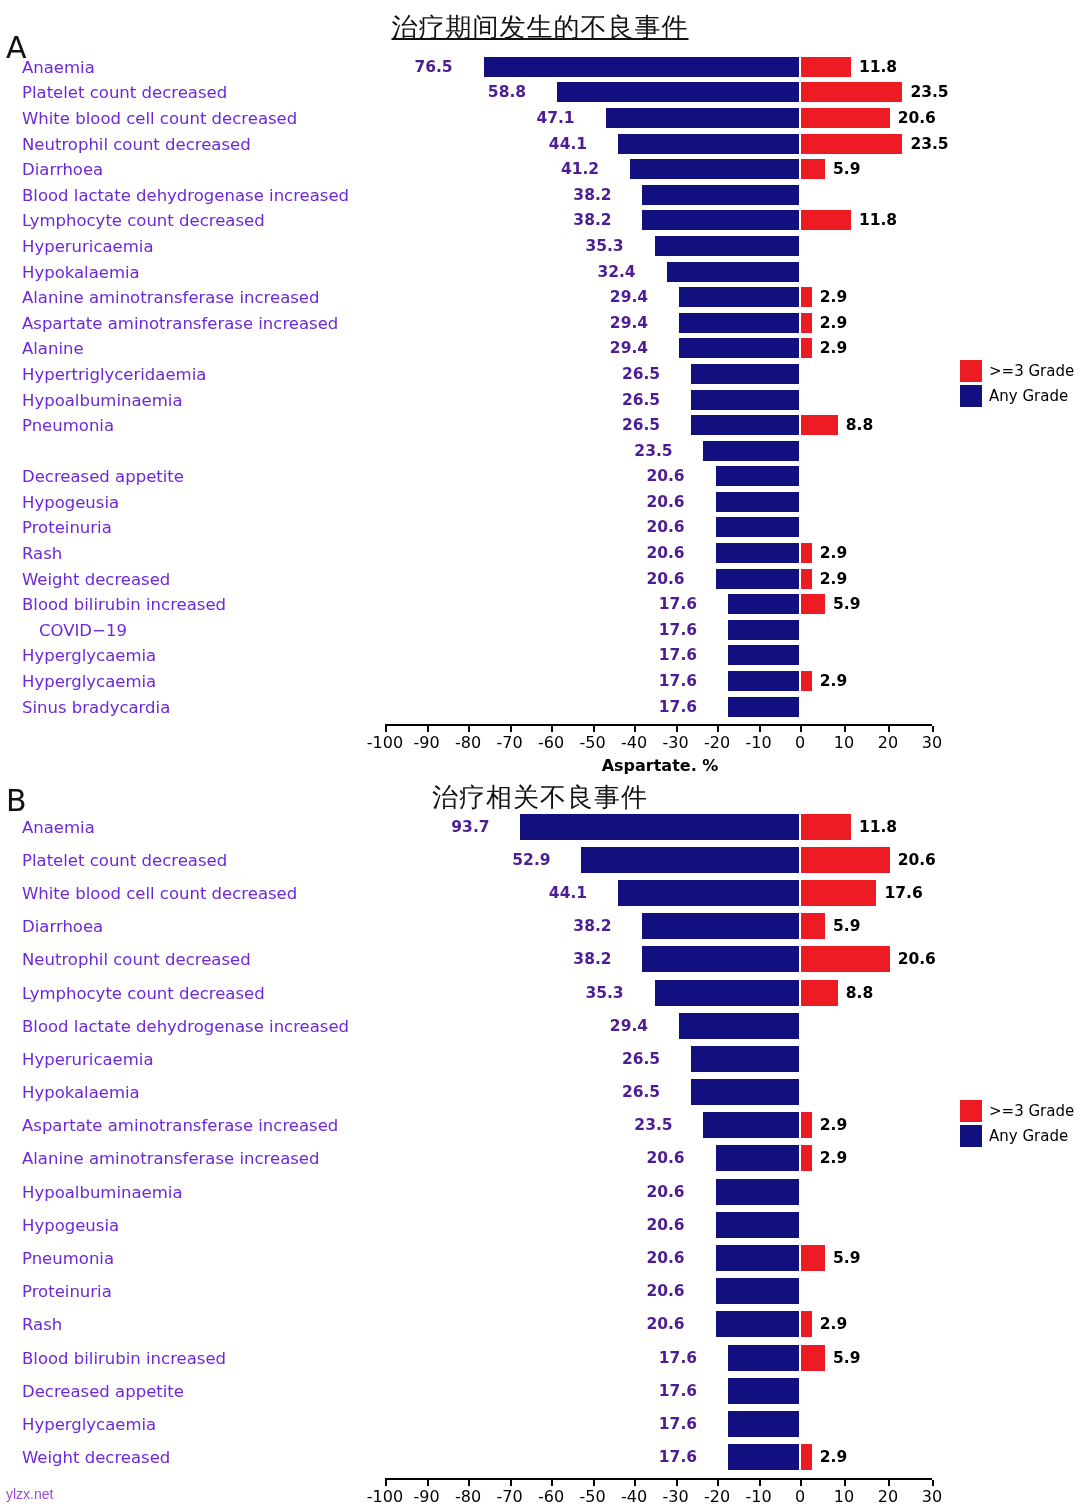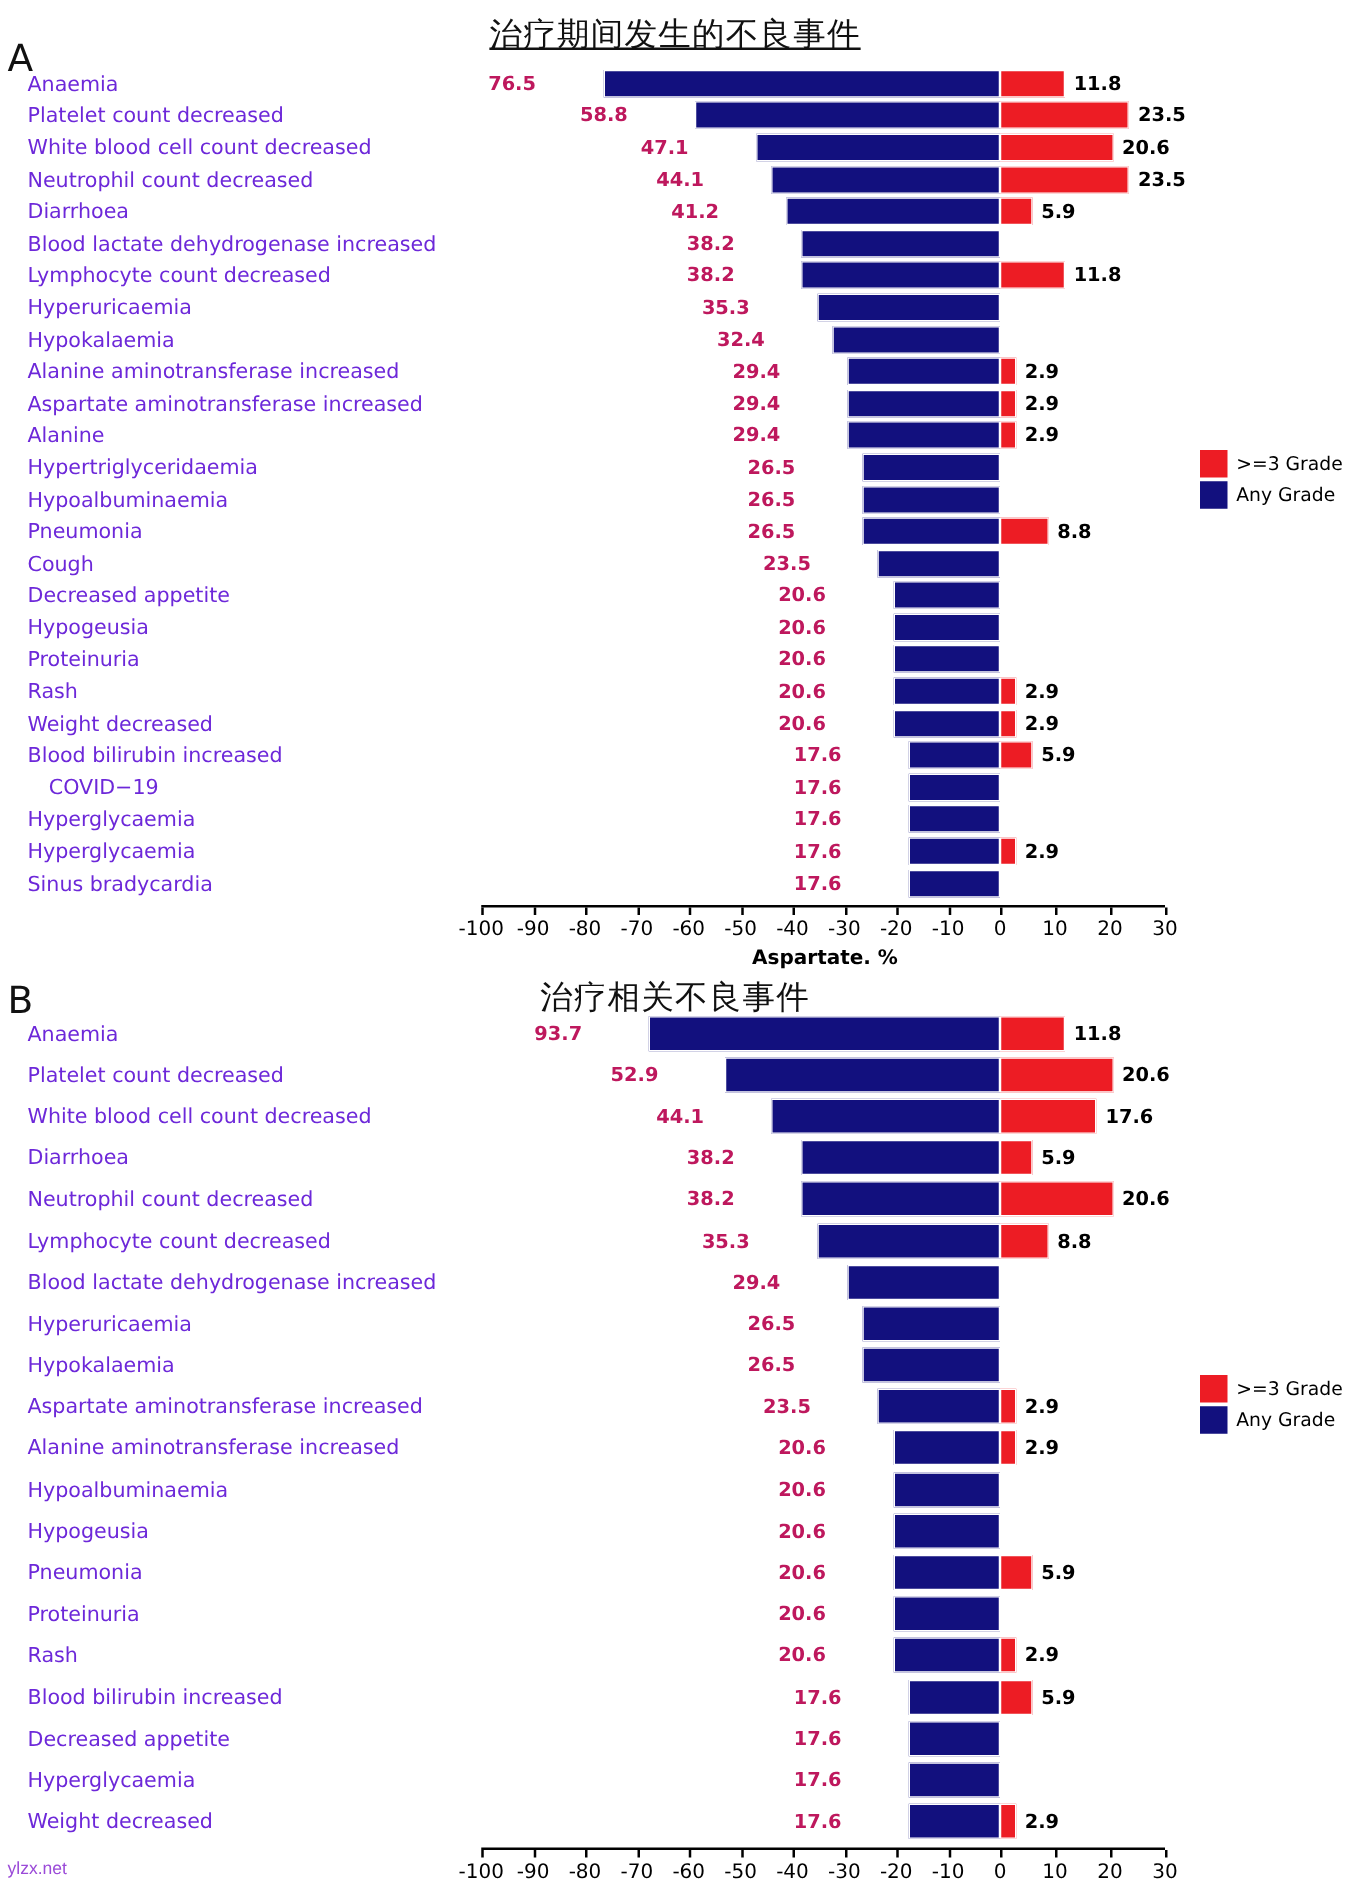--- a/index.html
+++ b/index.html
@@ -7,21 +7,21 @@
   .panel{position:absolute;left:0;width:1080px;}
   #panelA{top:0;height:775px;}
   #panelB{top:775px;height:731px;}
   .panel-letter{position:absolute;left:6px;font-size:30px;font-weight:400;color:#111;}
   .panel-title{position:absolute;text-align:center;font-size:26px;font-weight:500;color:#111;letter-spacing:1px;}
   .rows{position:absolute;left:0;right:0;}
   .row{position:relative;width:100%;}
   .row-label{position:absolute;right:0;top:50%;transform:translateY(-50%);font-size:16.5px;color:#6d28d9;white-space:nowrap;text-align:left;}
   .bar-any{position:absolute;top:50%;transform:translateY(-50%);background:#12107e;border:1px solid #ffffff;box-sizing:border-box;}
   .bar-sev{position:absolute;top:50%;transform:translateY(-50%);background:#ed1c24;border:1px solid #ffffff;box-sizing:border-box;}
-  .val-any{position:absolute;top:50%;transform:translateY(-50%);font-size:15.5px;font-weight:bold;color:#be185d;white-space:nowrap;text-align:left;}
+  .val-any{position:absolute;top:50%;transform:translateY(-50%);font-size:15.5px;font-weight:bold;color:#4c1d95;white-space:nowrap;text-align:center;}
   .val-sev{position:absolute;top:50%;transform:translateY(-50%);font-size:15.5px;font-weight:bold;color:#000;white-space:nowrap;}
   .axis-line{position:absolute;height:2px;background:#000;}
   .tick{position:absolute;width:2px;height:6px;background:#000;}
   .tick-label{position:absolute;font-size:16px;color:#000;text-align:center;white-space:nowrap;}
   .axis-title{position:absolute;font-size:16px;font-weight:bold;color:#000;text-align:center;width:200px;}
   .legend{position:absolute;}
   .legend-row{display:flex;align-items:center;margin-bottom:3px;}
   .swatch{width:22px;height:22px;margin-right:7px;}
   .legend-label{font-size:15px;color:#000;white-space:nowrap;}
   .watermark{position:absolute;left:6px;bottom:4px;font-size:14px;color:#9b4bd8;font-family:"Liberation Sans",sans-serif;}
@@ -122,21 +122,20 @@
         <div class="val-any" style="left: 598.025px; width: 86px;">26.5</div>
       </div>
       <div class="row" style="height: 25.6px;">
         <div class="row-label" style="width: 360px; right: 698px;">Pneumonia</div>
         <div class="bar-any" style="left: 690.025px; width: 109.975px; height: 22px;"></div>
         <div class="val-any" style="left: 598.025px; width: 86px;">26.5</div>
         <div class="bar-sev" style="left: 800px; width: 38.72px; height: 22px;"></div>
         <div class="val-sev" style="left: 845.72px;">8.8</div>
       </div>
       <div class="row" style="height: 25.6px;">
-        <div class="row-label" style="width: 360px; right: 698px;">Cough</div>
         <div class="bar-any" style="left: 702.475px; width: 97.525px; height: 22px;"></div>
         <div class="val-any" style="left: 610.475px; width: 86px;">23.5</div>
       </div>
       <div class="row" style="height: 25.6px;">
         <div class="row-label" style="width: 360px; right: 698px;">Decreased appetite</div>
         <div class="bar-any" style="left: 714.51px; width: 85.49px; height: 22px;"></div>
         <div class="val-any" style="left: 622.51px; width: 86px;">20.6</div>
       </div>
       <div class="row" style="height: 25.6px;">
         <div class="row-label" style="width: 360px; right: 698px;">Hypogeusia</div>

